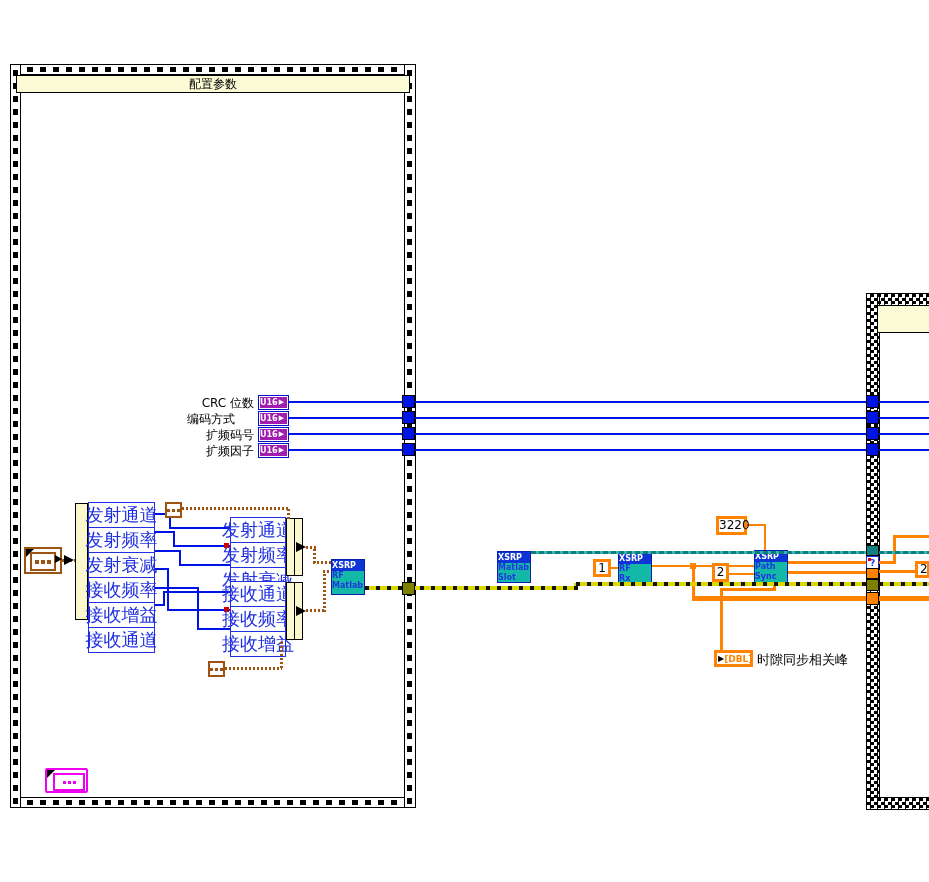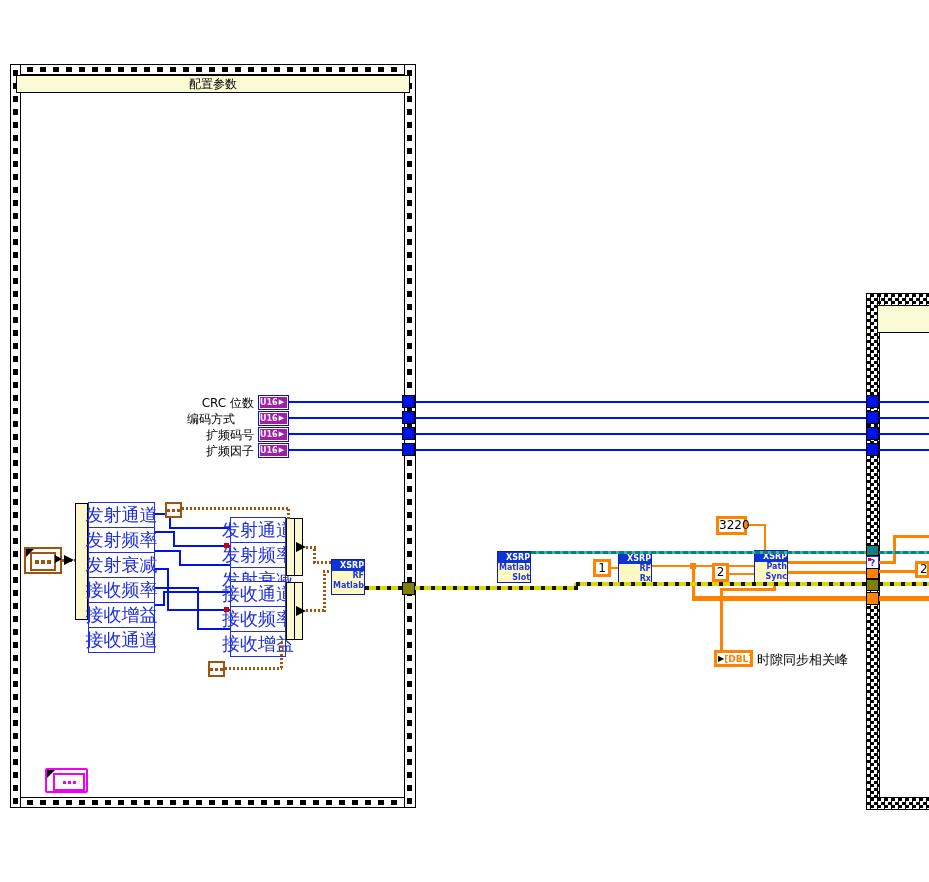--- a/index.html
+++ b/index.html
@@ -17,21 +17,21 @@
   
   .film-h{background-color:#fff;border:1px solid #000;
     background-image:linear-gradient(180deg,#fff 0 2px,rgba(0,0,0,0) 2px 7px,#fff 7px 9px),
                      repeating-linear-gradient(90deg,#fff 0 3px,#000 3px 9px,#fff 9px 13px);}
   .film-v{background-color:#fff;border:1px solid #000;
     background-image:linear-gradient(90deg,#fff 0 2px,rgba(0,0,0,0) 2px 7px,#fff 7px 9px),
                      repeating-linear-gradient(0deg,#fff 0 3px,#000 3px 9px,#fff 9px 13px);}
   .checker{background:repeating-conic-gradient(#000 0% 25%,#fff 0% 50%) 0 0/7px 7px;border:1px solid #000;}
   .banner{background:#FBFBD6;border:1px solid #000;text-align:center;font-size:12px;color:#000;}
   
-  .vi{border:1px solid #0A1FB0;background:#fef9c3;text-align:right;box-sizing:border-box;}
+  .vi{border:1px solid #0A1FB0;background:#14b8a6;text-align:left;box-sizing:border-box;}
   .vi .hd{background:#0D35D6;color:#fff;font-weight:bold;font-size:8px;line-height:11px;}
   .vi .bd{color:#1F35E0;font-size:8px;line-height:10px;font-weight:bold;}
   .const-o{border:3px solid #FF8200;background:#fff;color:#000;text-align:center;
            font-size:12px;box-sizing:border-box;}
   .u16o{border:1px solid #0013C8;background:#fff;padding:1px;box-sizing:border-box;}
   .u16i{background:#a21caf;color:#fff;font-size:8px;font-weight:bold;height:100%;
         display:flex;align-items:center;justify-content:flex-start;gap:1px;}
   .u16i .tri{font-size:7px;line-height:7px;}
   .cellcol{display:flex;flex-direction:column;}
   .cell{flex:1;border:1px solid #2030E0;margin-top:-1px;background:#fff;color:#2030E0;

